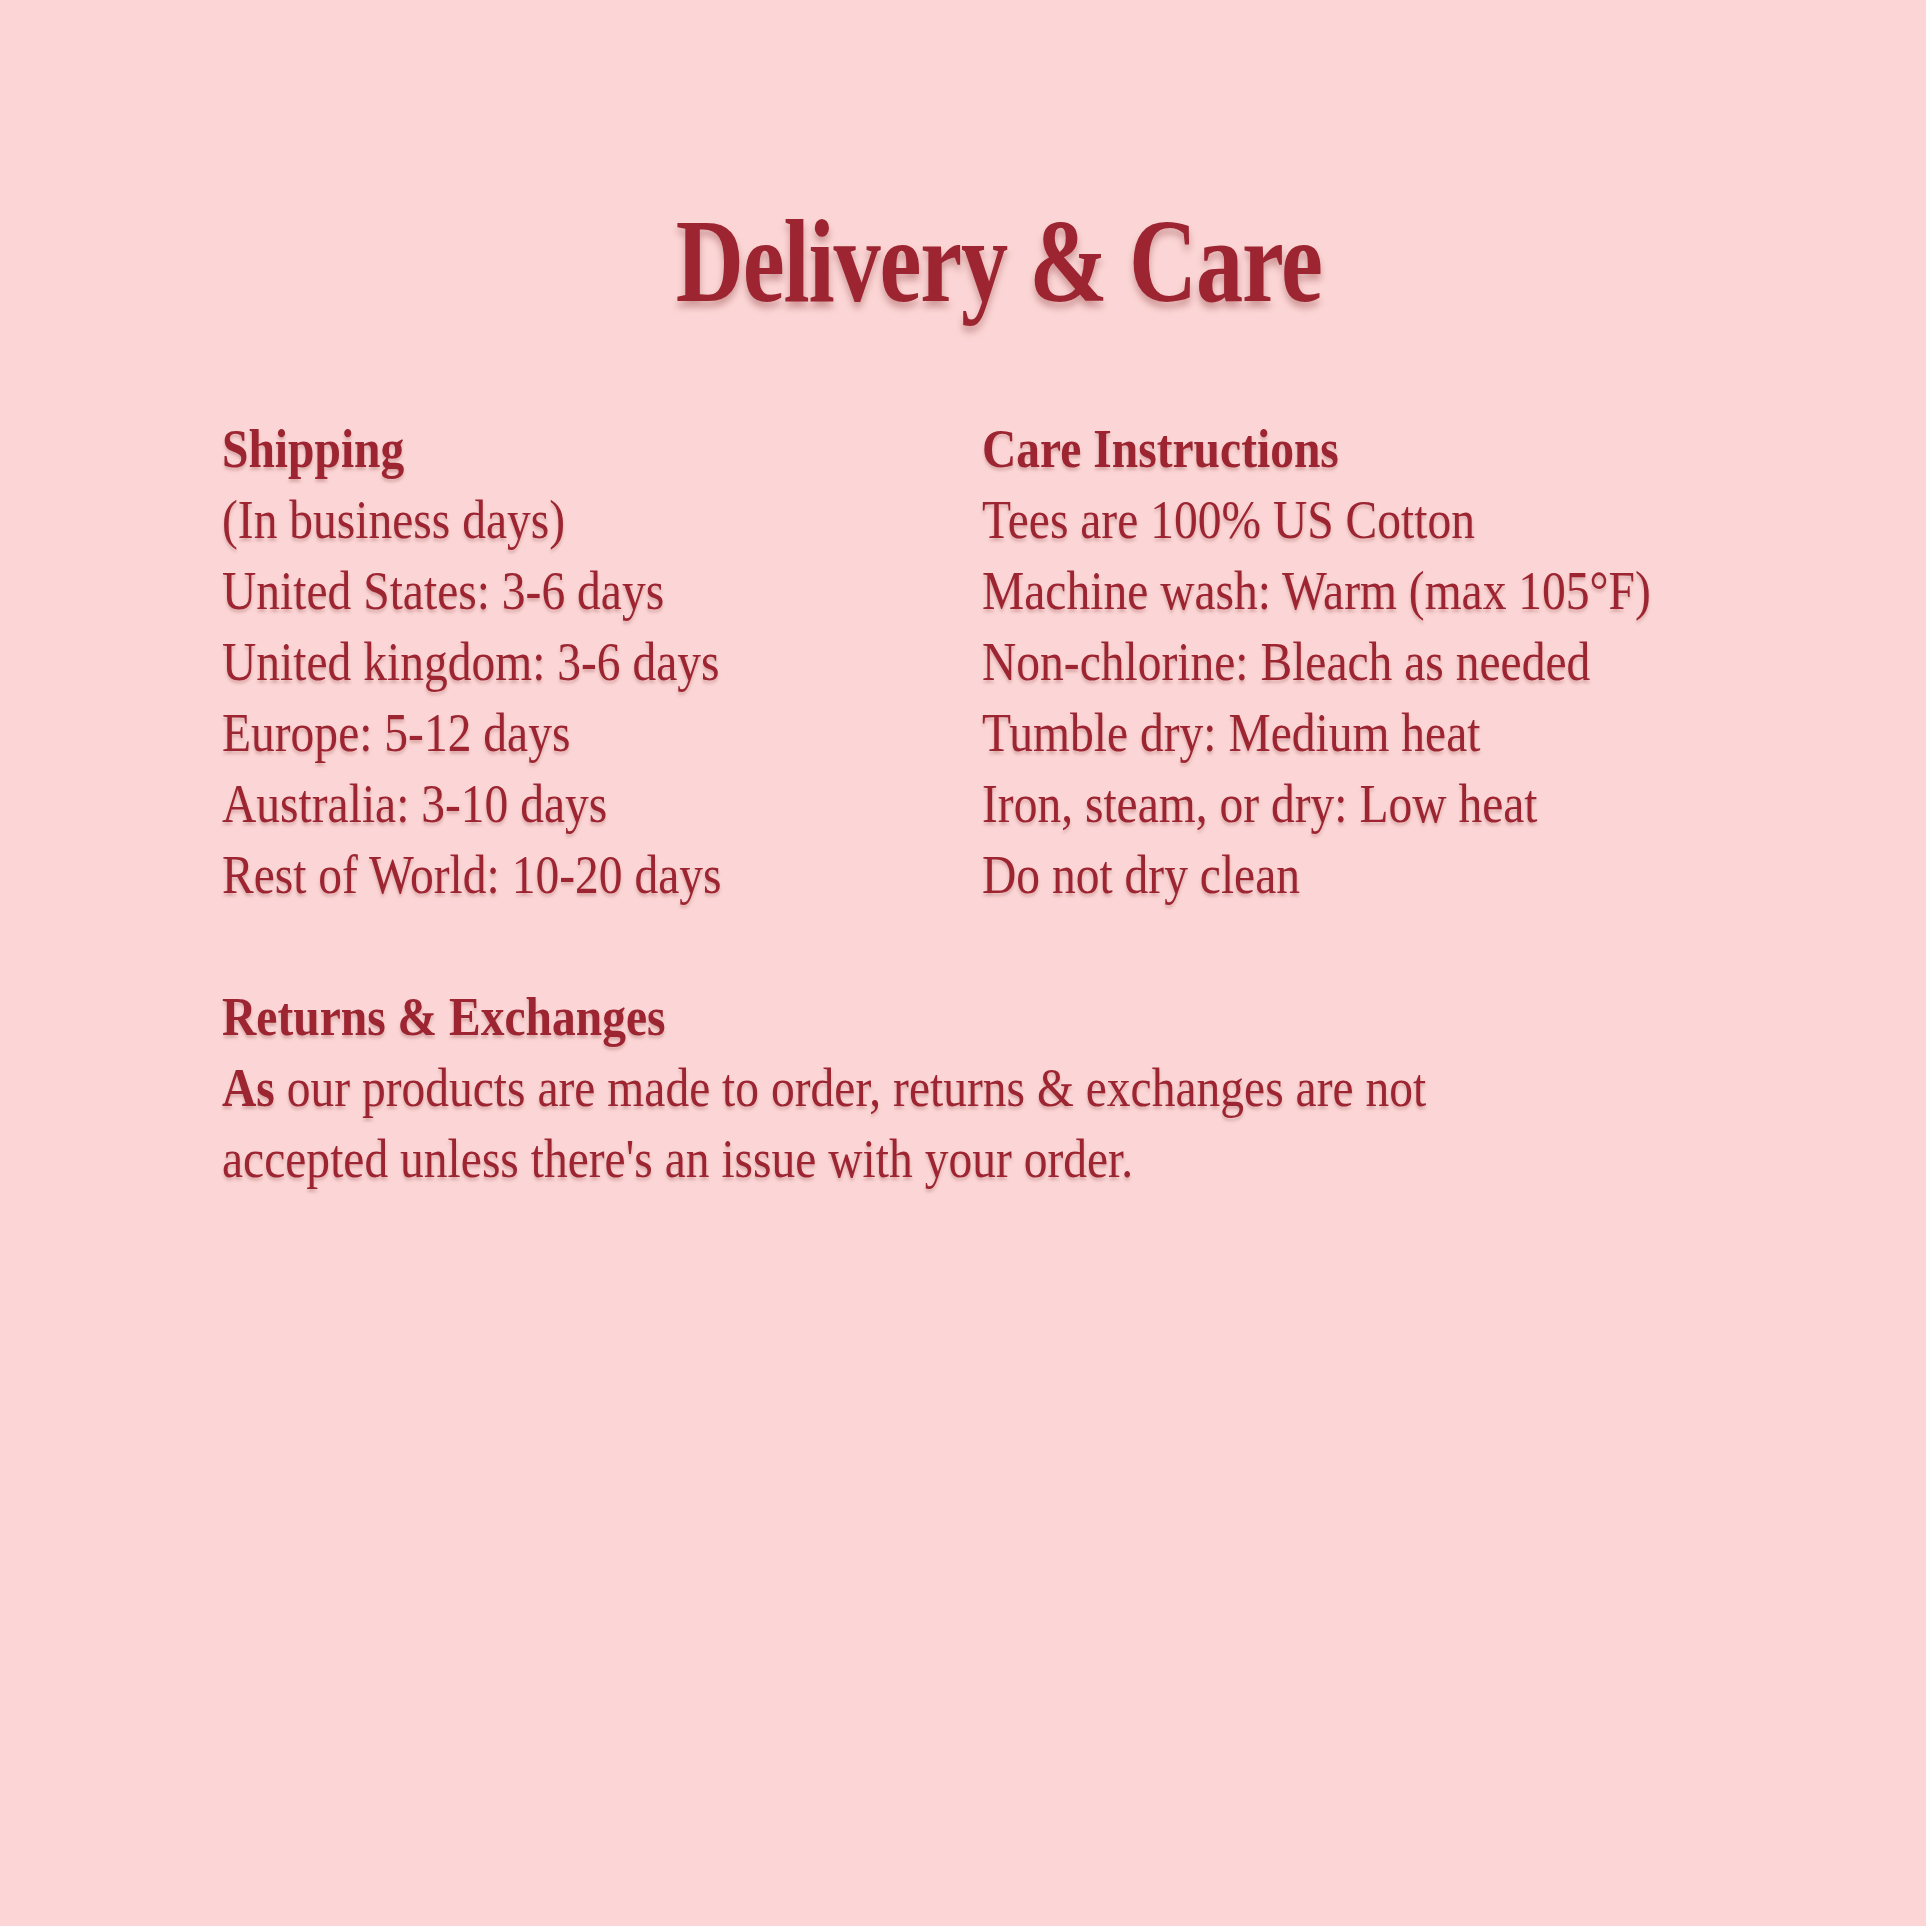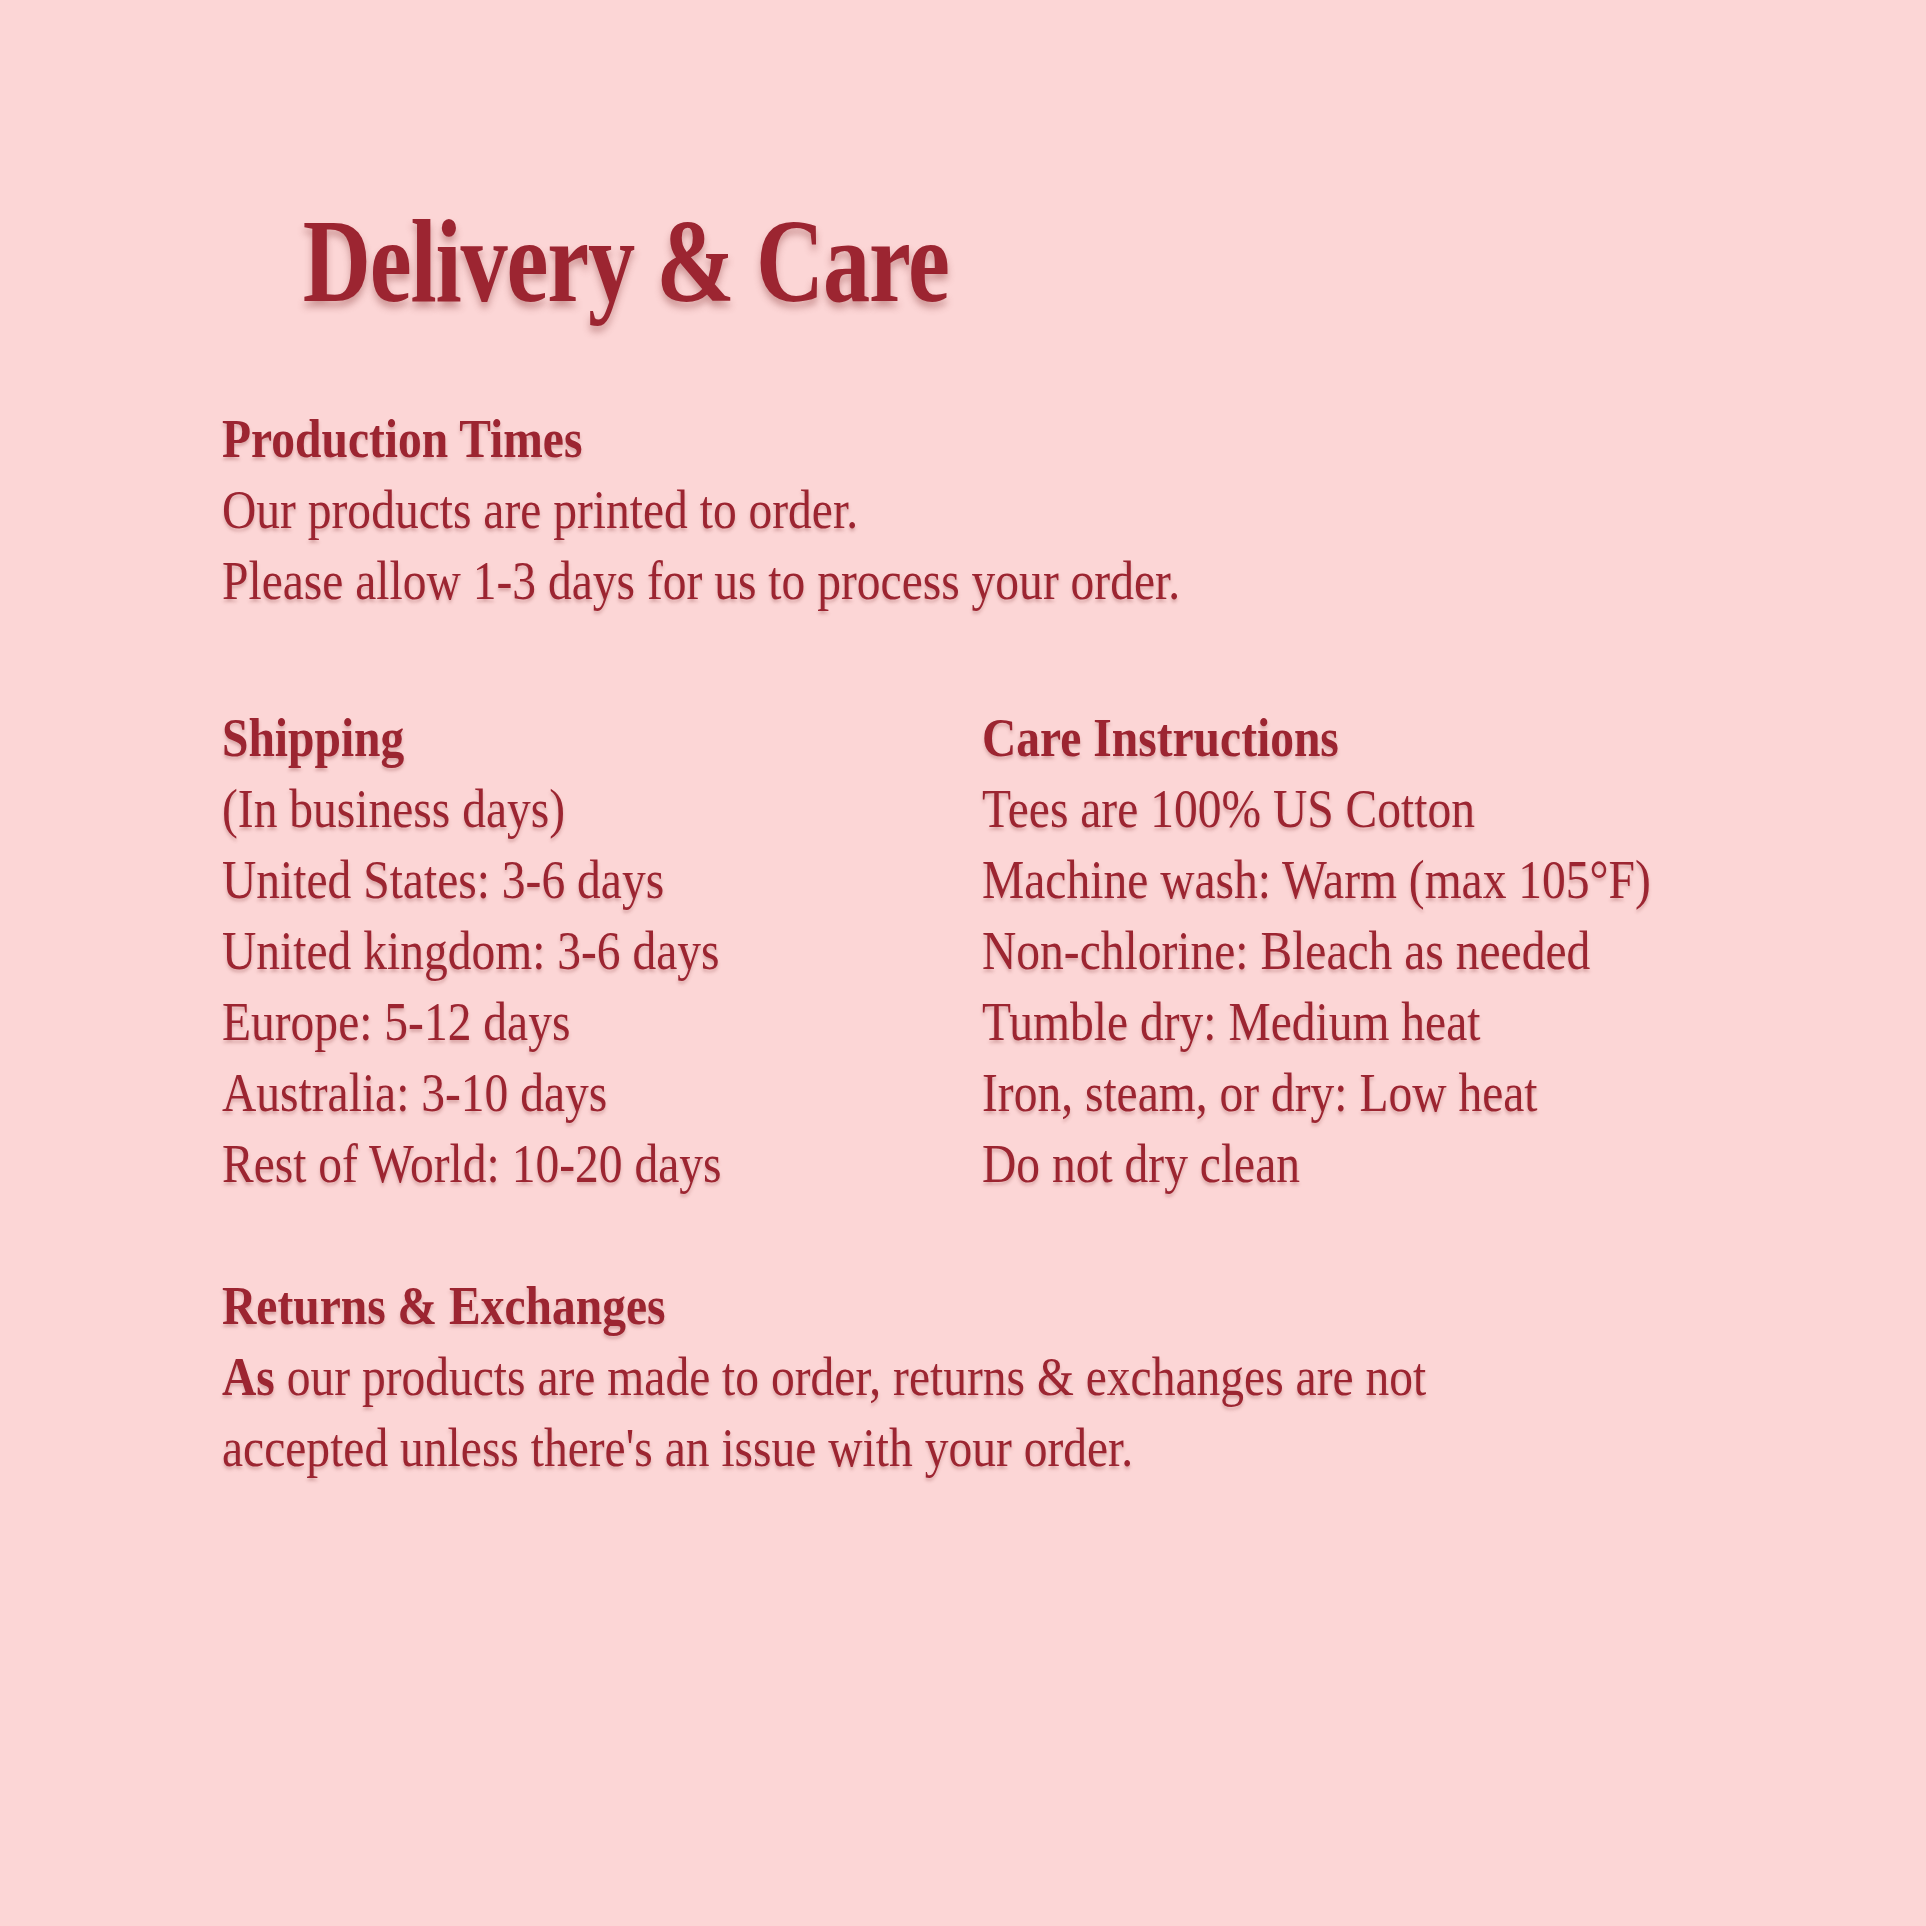--- a/index.html
+++ b/index.html
@@ -12,20 +12,21 @@
     background: #fcd6d6;
     color: #9c2531;
     font-family: "Liberation Serif", "DejaVu Serif", serif;
     overflow: hidden;
   }
   .content {
     padding: 0 150px 0 222px;
   }
   .title-wrap {
     margin-top: 196px;
+    text-align: center;
   }
   .title {
     display: inline-block;
     font-size: 118px;
     line-height: 1.12;
     font-weight: 700;
     transform: scaleX(0.80);
     transform-origin: 50% 50%;
     letter-spacing: -1.5px;
     text-shadow: 0 6px 8px rgba(150, 75, 75, 0.45);
@@ -63,25 +64,20 @@
 </style>
 </head>
 <body>
 
 <div class="content">
 
   <div class="title-wrap">
     <div class="title">Delivery &amp; Care</div>
   </div>
 
-  <div class="production">
-    <div class="t h cond">Production Times</div>
-    <div class="t cond">Our products are printed to order.</div>
-    <div class="t cond">Please allow 1-3 days for us to process your order.</div>
-  </div>
 
   <div class="cols">
 
     <div class="col-left">
       <div class="t h cond">Shipping</div>
       <div class="t cond">(In business days)</div>
       <div class="t cond">United States: 3-6 days</div>
       <div class="t cond">United kingdom: 3-6 days</div>
       <div class="t cond">Europe: 5-12 days</div>
       <div class="t cond">Australia: 3-10 days</div>

